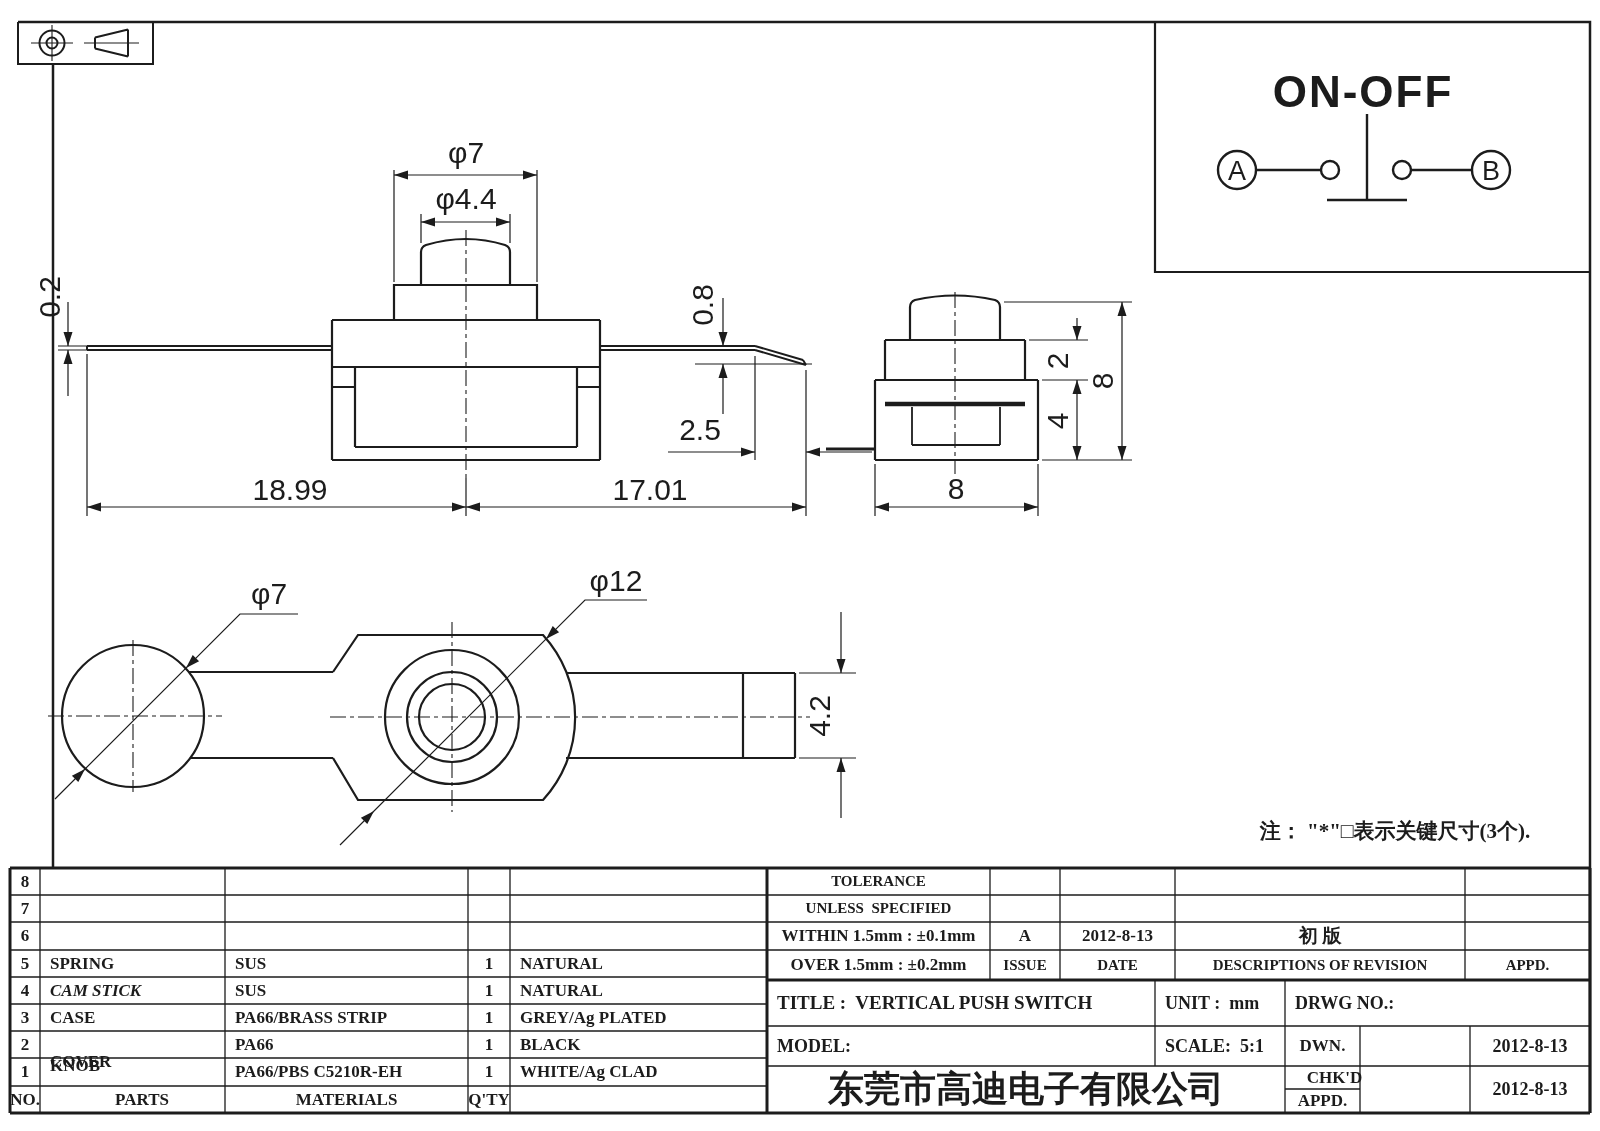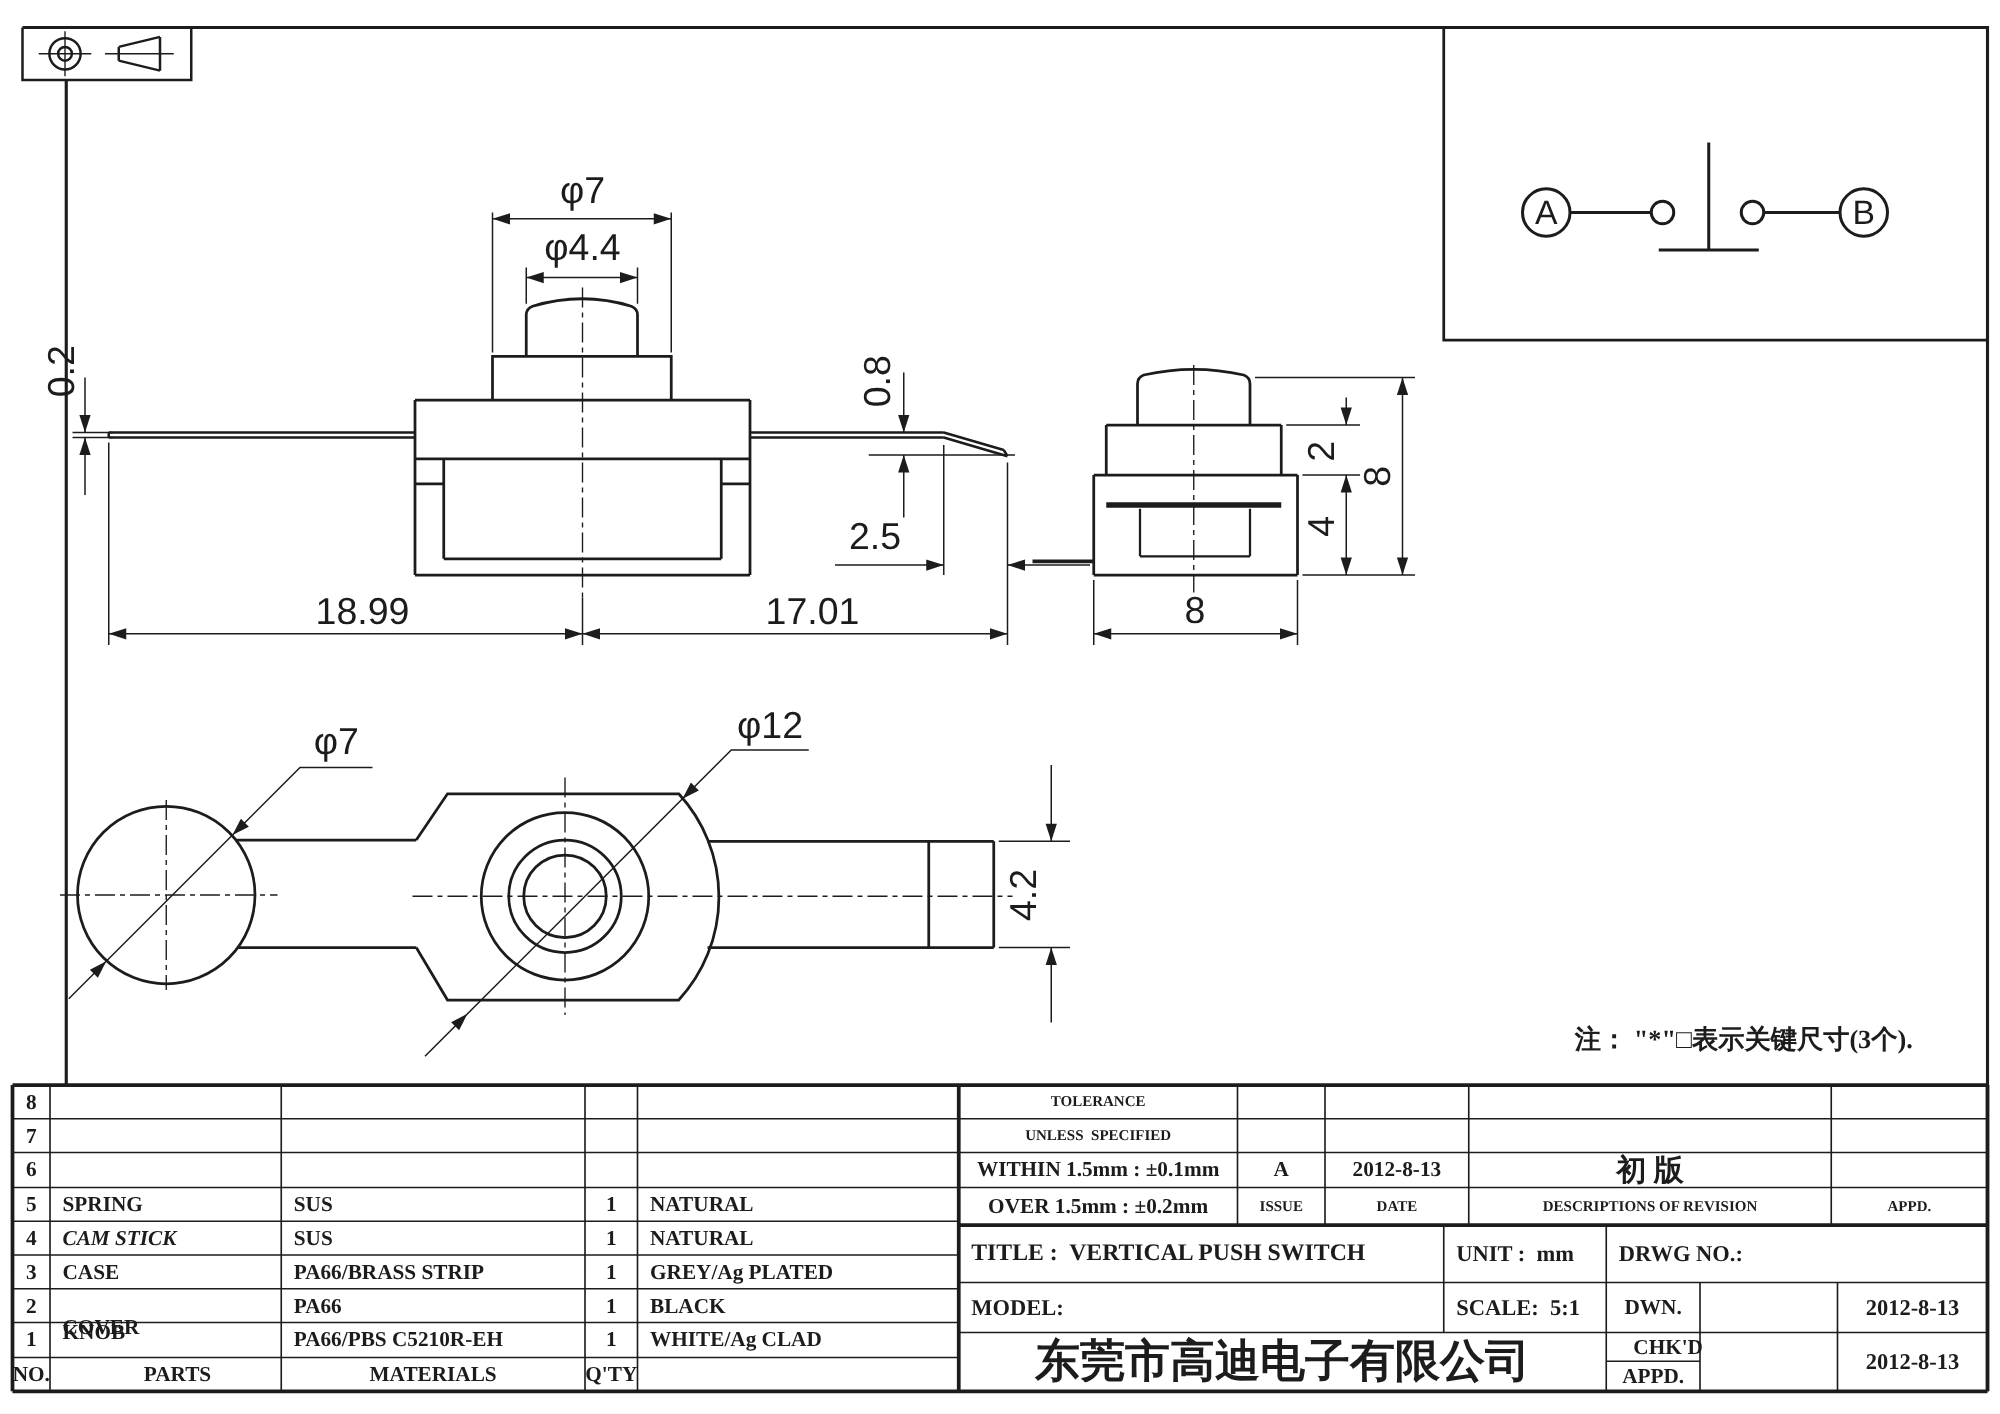--- a/index.html
+++ b/index.html
@@ -12,21 +12,21 @@
   .dim{font-family:"Liberation Sans", sans-serif;font-weight:normal;font-size:30px;}
   .cell{position:absolute;display:flex;align-items:center;white-space:pre;
         font-family:"Liberation Serif", serif;font-weight:bold;color:#1c1c1c;}
   .cc{justify-content:center;}
   .cl{padding-left:10px;box-sizing:border-box;}
   .onoff{font-family:"Liberation Sans", sans-serif;font-weight:600;font-size:44px;letter-spacing:2px;}
   .term{font-family:"Liberation Sans", sans-serif;font-weight:normal;font-size:27px;}
   .caption{font-size:20px;border-bottom:2px solid #1c1c1c;padding-bottom:1px;}
   .note{font-size:21px;}
   .company{font-family:"Liberation Sans", sans-serif;font-size:36px;font-weight:bold;}
-  .s16{font-size:12px;} .s17{font-size:17px;} .s18{font-size:18px;} .s19{font-size:19px;} .s20{font-size:24px;text-align:right;}
+  .s16{font-size:15px;} .s17{font-size:17px;} .s18{font-size:18px;} .s19{font-size:19px;} .s20{font-size:19px;text-align:right;}
 </style>
 </head>
 <body>
 
 <div class="sheet">
 
 <svg class="art" width="1600" height="1131" viewBox="0 0 1600 1131">
 
   <g stroke="#1c1c1c" fill="none" stroke-width="2.5">
     <path d="M18,22 H1590 V1113"></path>
@@ -143,20 +143,21 @@
   <g stroke="#1c1c1c" fill="none" stroke-width="1.3">
     <path d="M10,895 H1590 M10,922 H1590 M10,950 H1590"></path>
     <path d="M10,977 H767 M10,1004 H767 M10,1031 H767 M10,1058 H767 M10,1086 H767"></path>
     <path d="M767,1026 H1590 M767,1066 H1590 M1285,1089 H1360"></path>
     <path d="M40,868 V1113 M225,868 V1113 M468,868 V1113 M510,868 V1113"></path>
     <path d="M990,868 V980 M1060,868 V980 M1175,868 V980 M1465,868 V980"></path>
     <path d="M1155,980 V1066 M1285,980 V1113 M1360,1026 V1113 M1470,1026 V1113"></path>
   </g>
 </svg>
 
+<div class="t onoff" style="left:1363px;top:92px;">ON-OFF</div>
 <div class="t term" style="left:1237px;top:171px;">A</div>
 <div class="t term" style="left:1491px;top:171px;">B</div>
 
 <div class="t dim" style="left:466px;top:153px;">φ7</div>
 <div class="t dim" style="left:466px;top:199px;">φ4.4</div>
 <div class="t dim rot" style="left:50px;top:297px;">0.2</div>
 <div class="t dim" style="left:290px;top:490px;">18.99</div>
 <div class="t dim" style="left:650px;top:490px;">17.01</div>
 <div class="t dim rot" style="left:703px;top:305px;">0.8</div>
 <div class="t dim" style="left:700px;top:430px;">2.5</div>

